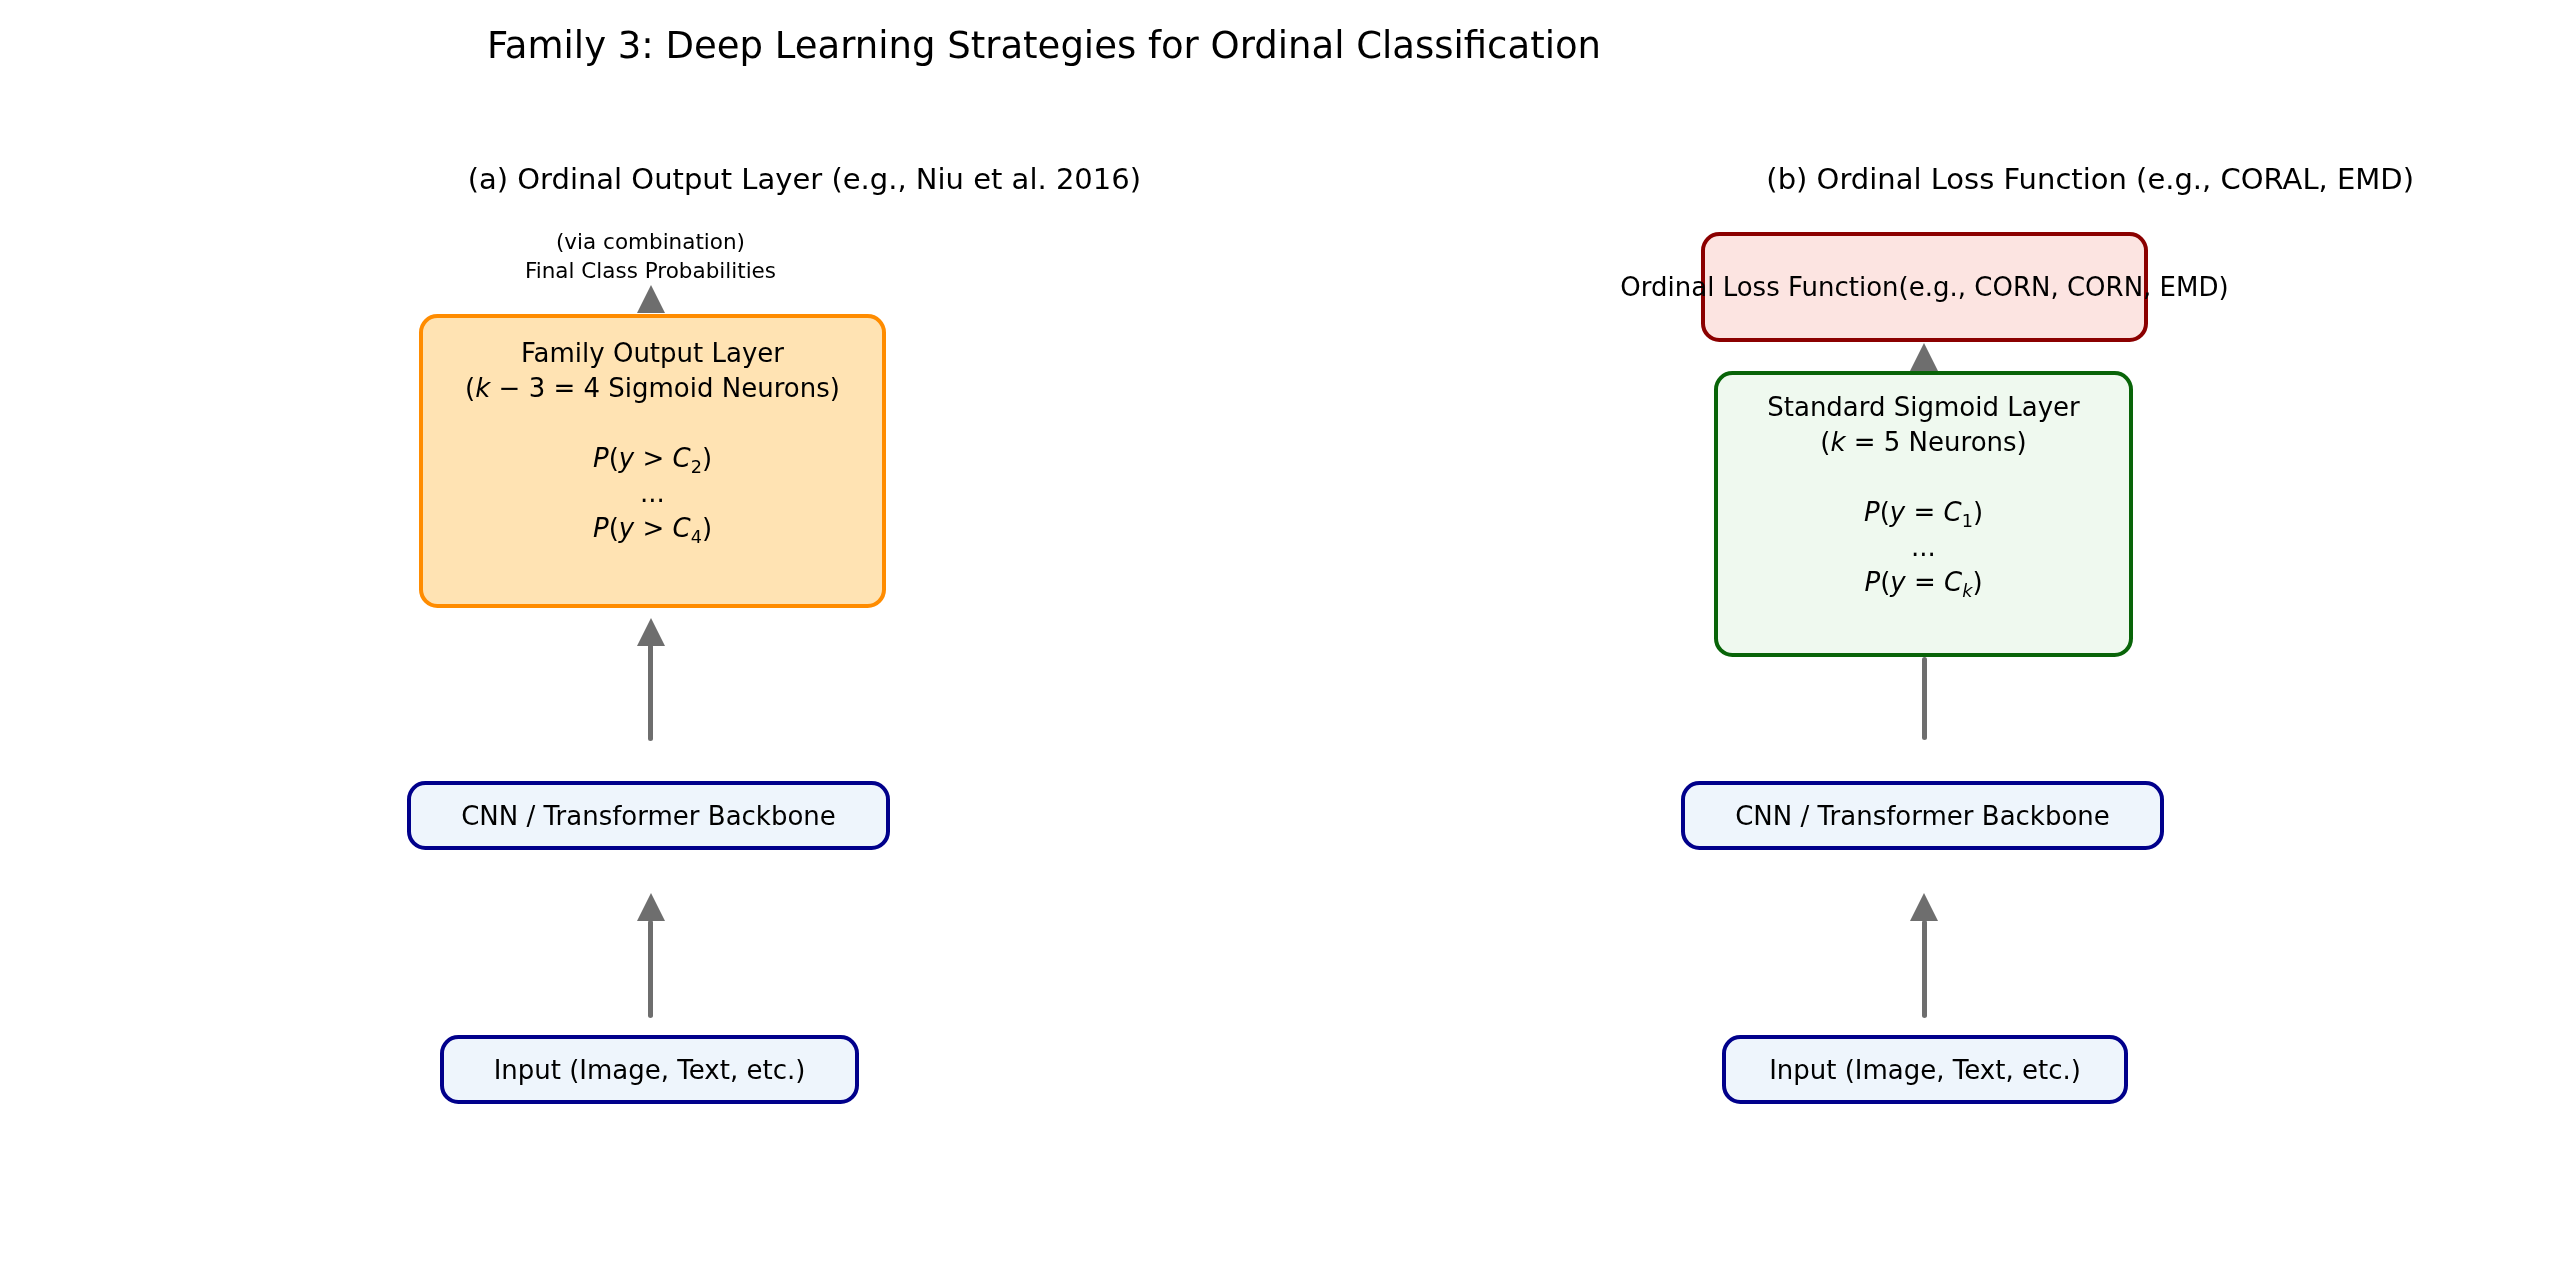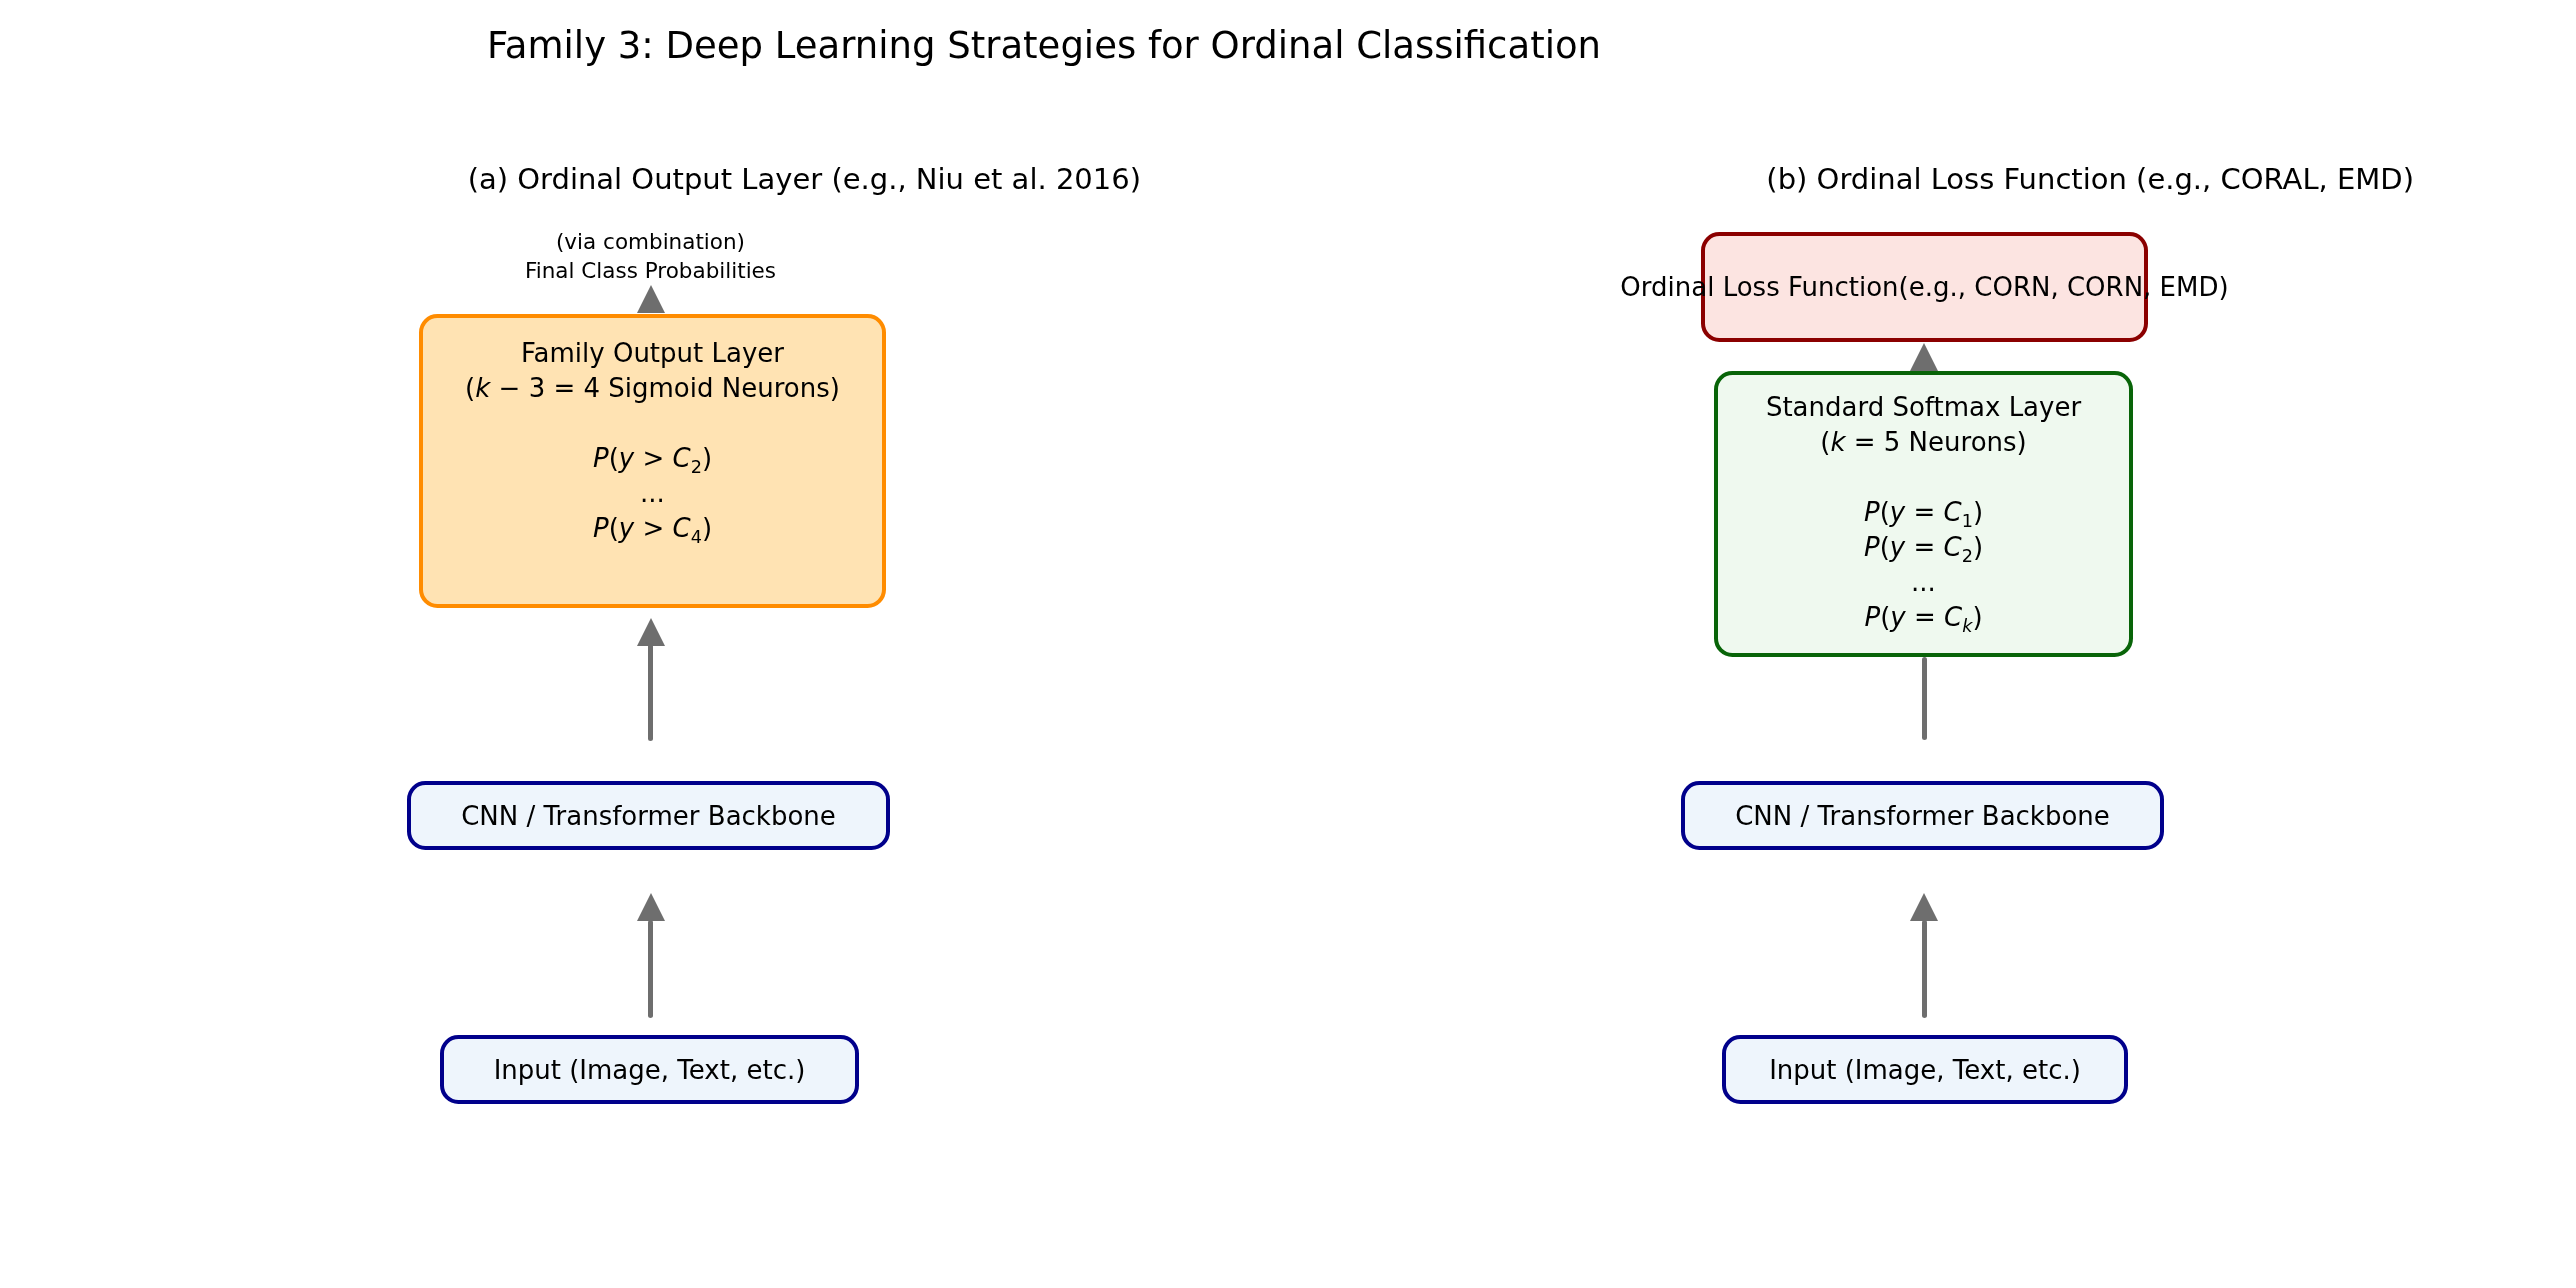--- a/index.html
+++ b/index.html
@@ -83,25 +83,24 @@
 <div class="abs heading" style="left:1433px;width:981px;">(b) Ordinal Loss Function (e.g., CORAL, EMD)</div>
 
 <div class="abs box round red-box" style="left:1701px;top:232px;width:447px;height:110px;">
   <div class="bl">Ordinal Loss Function</div>
   <div class="bl">(e.g., CORN, CORN, EMD)</div>
 </div>
 
 <div class="abs head-up" style="left:1910px;top:343px;"></div>
 
 <div class="abs box round green-box" style="left:1714px;top:371px;width:419px;height:286px;padding-top:14.7px;">
-  <div class="bl">Standard Softmax Layer</div>
+  <div class="bl">Standard Sigmoid Layer</div>
   <div class="bl"><span>(</span><span class="it">k</span><span> = 5 Neurons)</span></div>
   <div class="bl"></div>
   <div class="bl"><span class="it">P</span><span>(</span><span class="it">y</span><span> = </span><span class="it">C</span><sub>1</sub><span>)</span></div>
-  <div class="bl"><span class="it">P</span><span>(</span><span class="it">y</span><span> = </span><span class="it">C</span><sub>2</sub><span>)</span></div>
   <div class="bl">...</div>
   <div class="bl"><span class="it">P</span><span>(</span><span class="it">y</span><span> = </span><span class="it">C</span><sub class="it">k</sub><span>)</span></div>
 </div>
 
 <div class="abs shaft" style="left:1922px;top:657px;height:83px;"></div>
 
 <div class="abs box round blue-box" style="left:1681px;top:781px;width:483px;height:69px;">
   <span>CNN / Transformer Backbone</span>
 </div>
 

